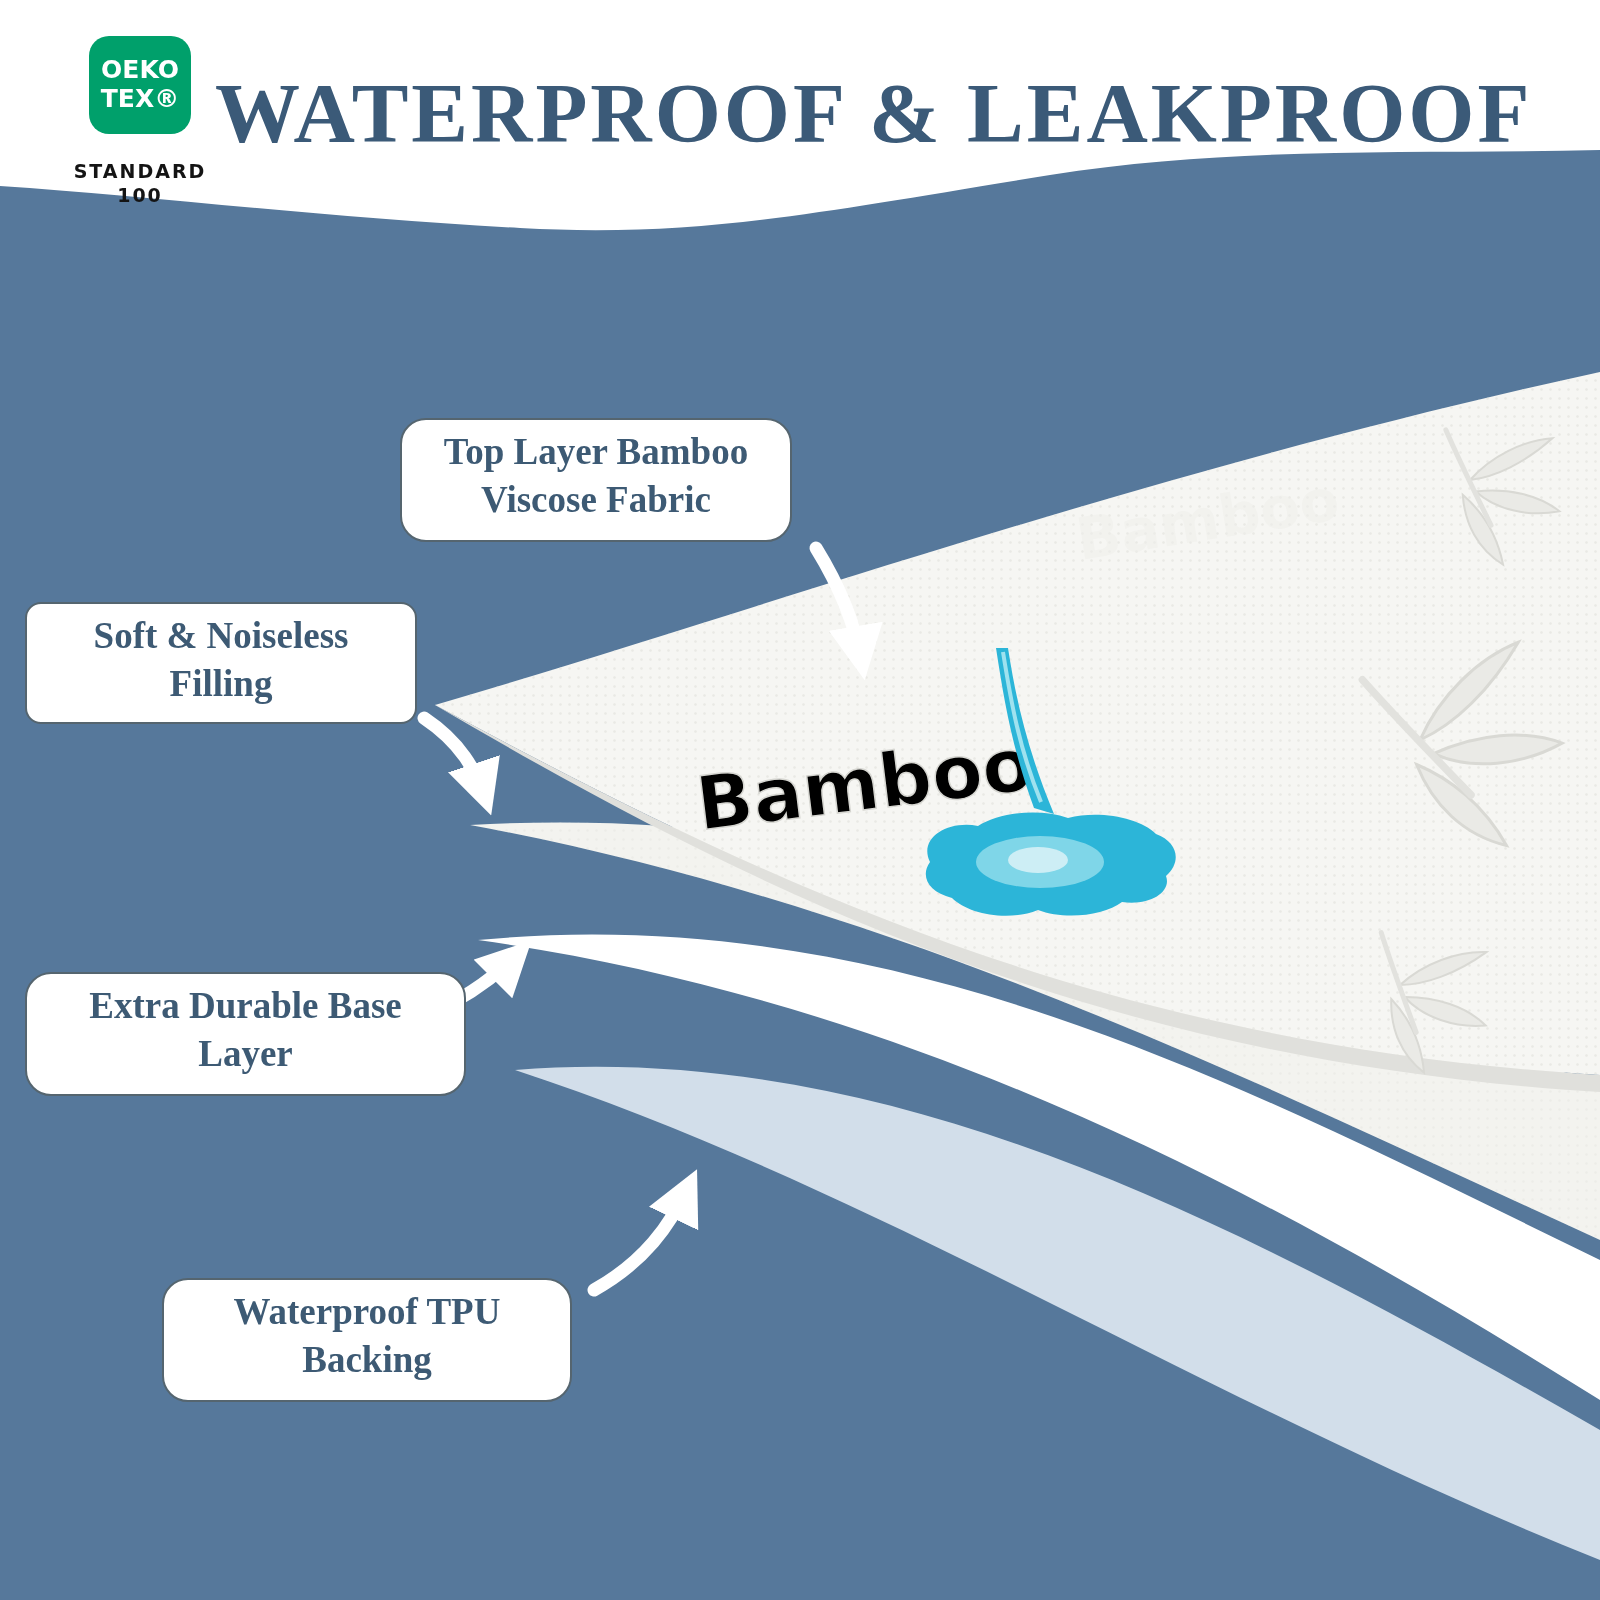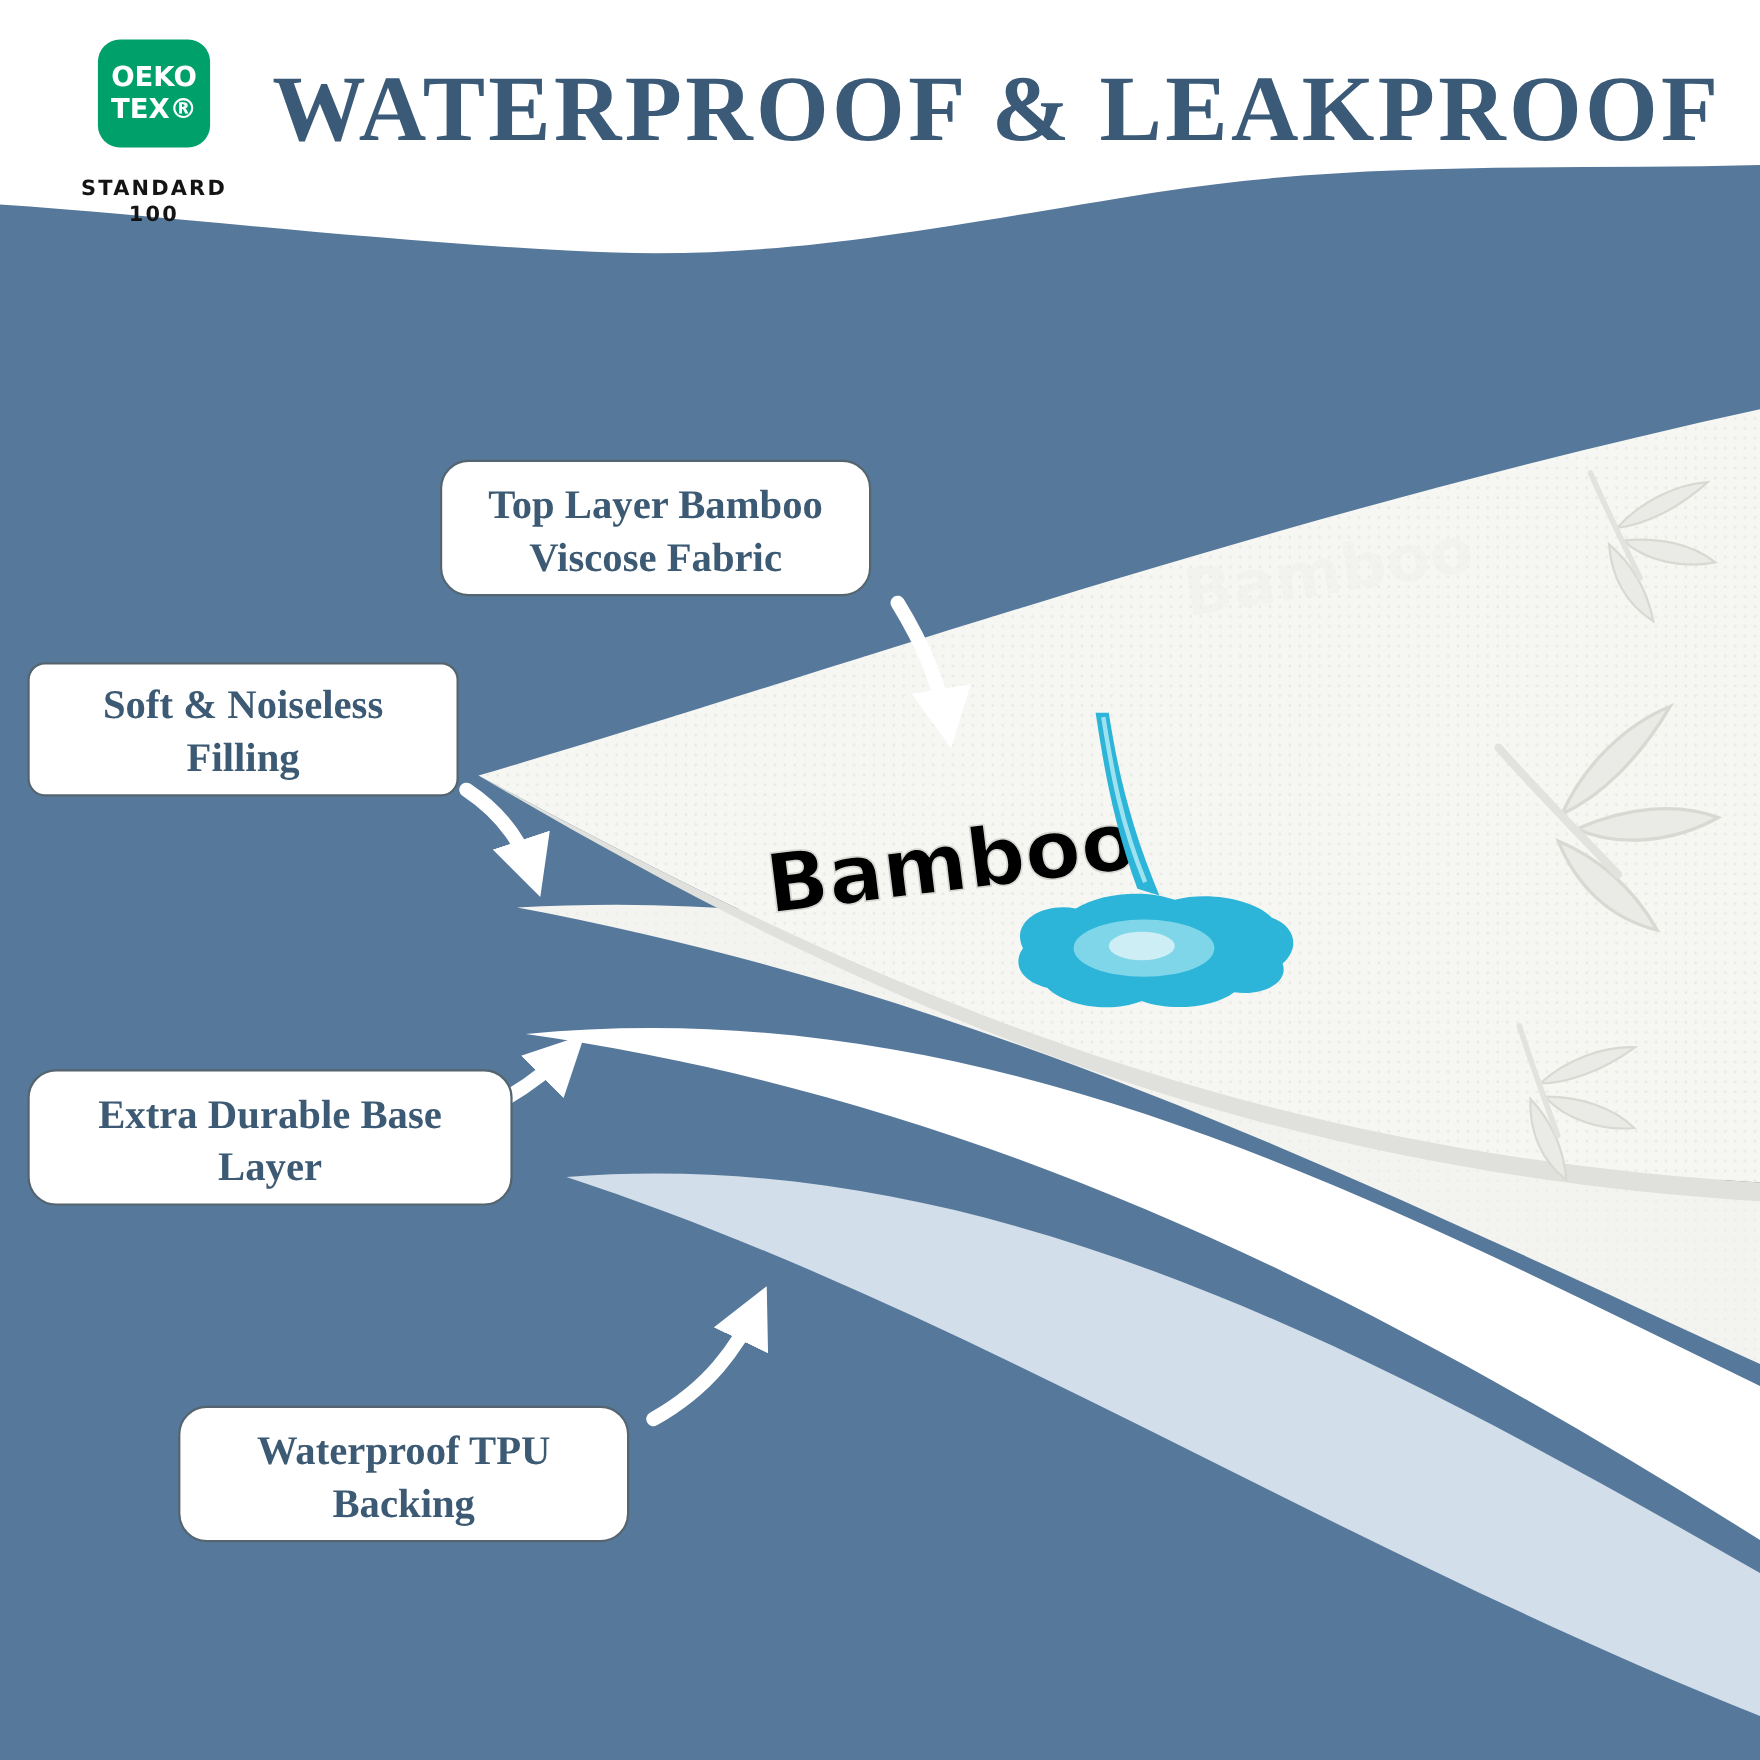--- a/index.html
+++ b/index.html
@@ -6,22 +6,22 @@
   body{
     width:1600px;height:1600px;
     font-family:"Liberation Serif", serif;
     background:var(--background,#56789b);
     overflow:hidden;
   }
   .stage{position:relative;width:1600px;height:1600px;}
   .scene{position:absolute;left:0;top:0;width:1600px;height:1600px;}
 
   .title{
-    position:absolute;left:215px;right:35px;top:50px;
-    text-align:right;
+    position:absolute;left:215px;right:35px;top:64px;
+    text-align:left;
     font-size:85px;font-weight:bold;letter-spacing:3px;
     color:var(--title,#3b5a78);
     white-space:nowrap;
   }
 
   .badge{position:absolute;left:72px;top:36px;width:136px;text-align:center;
          font-family:"DejaVu Sans", sans-serif;}
   .badge-square{
     width:102px;height:98px;margin:0 auto;
     background:var(--badge_green,#00a06b);
@@ -32,21 +32,21 @@
   .badge-sub{
     margin-top:26px;color:#141414;font-weight:bold;font-size:19px;
     letter-spacing:2px;line-height:1.25;
   }
 
   .pill{
     position:absolute;
     background:#ffffff;
     border:2px solid var(--callout_border,#55656f);
     border-radius:26px;
-    display:flex;align-items:flex-end;justify-content:center;
+    display:flex;align-items:flex-start;justify-content:center;
     text-align:center;
     color:var(--callout_text,#3d5a74);
     font-size:37px;font-weight:bold;line-height:1.3;
     padding:8px 24px;box-sizing:border-box;
   }
   .pill-top    {left:400px; top:418px;  width:392px; height:124px;}
   .pill-soft   {left:25px;  top:602px;  width:392px; height:122px;border-radius:16px;}
   .pill-base   {left:25px;  top:972px;  width:441px; height:124px;}
   .pill-tpu    {left:162px; top:1278px; width:410px; height:124px;}
 

